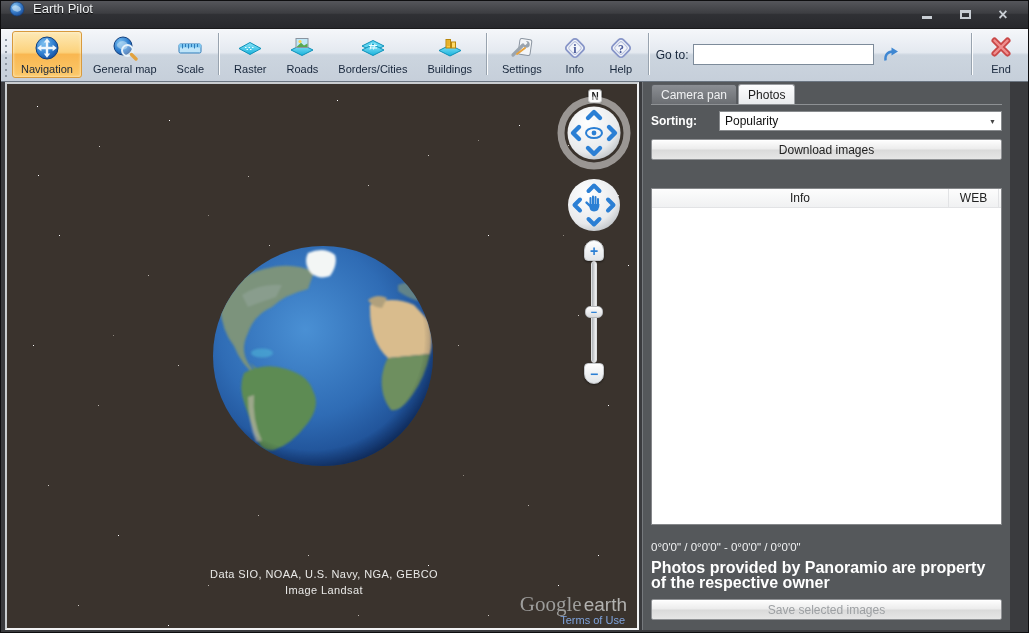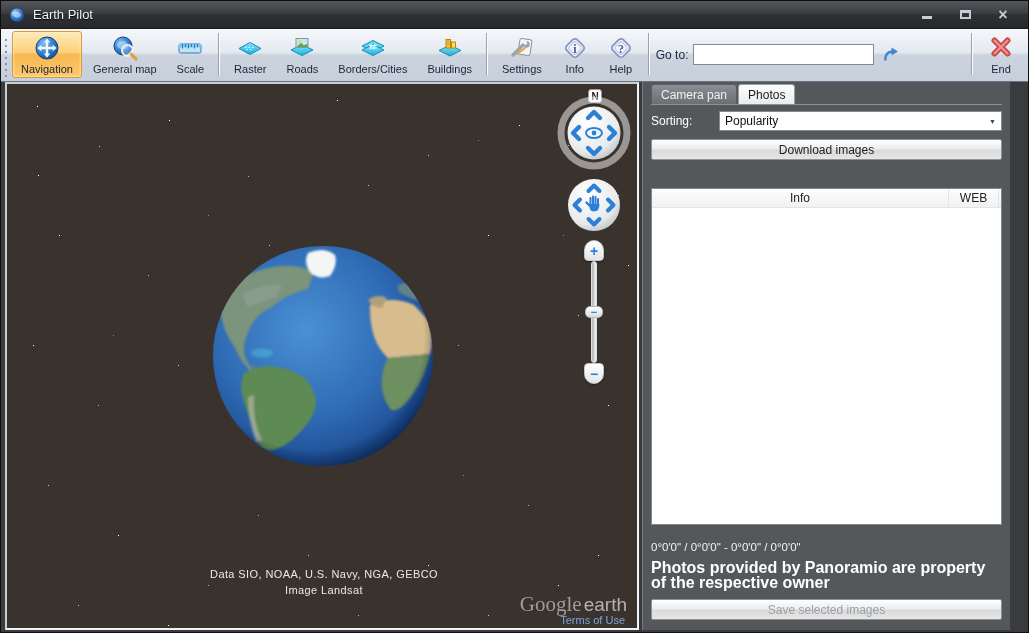--- a/index.html
+++ b/index.html
@@ -5,21 +5,21 @@
   * { margin:0; padding:0; box-sizing:border-box; }
   html,body { background:#111; }
   body { font-family:"Liberation Sans","DejaVu Sans",sans-serif; }
 
   .window { position:relative; width:1029px; height:633px; background:#3a3b3e;
             border:1px solid #0e0e10; overflow:hidden; }
 
   
   .titlebar { position:absolute; left:0; top:0; width:100%; height:28px;
     background:linear-gradient(#55565b,#3d3e42 45%,#303135 50%,#27282c);
-    border-bottom:1px solid #1a1a1c; display:flex; align-items:center; padding:0 8px; }
+    border-bottom:1px solid #1a1a1c; display:flex; padding:0 8px; }
   .app-icon { width:16px; height:16px; margin-right:8px; }
   .title-text { color:#eef0f2; font-size:13px; text-shadow:0 1px 1px #000; }
   .win-controls { margin-left:auto; display:flex; align-items:center; gap:16px; padding-right:6px; }
   .win-btn { width:22px; height:18px; display:flex; align-items:center; justify-content:center;
              color:#c9ced4; cursor:default; }
   .glyph-min { width:10px; height:3px; background:#c9ced4; margin-top:6px; }
   .glyph-max { width:11px; height:9px; border:2px solid #c9ced4; border-top-width:3px; }
   .glyph-close { font-size:16px; font-weight:bold; line-height:1; }
 
   
@@ -85,21 +85,21 @@
   
   .panel { position:absolute; left:641px; top:81px; width:368px; height:548px;
     background:#55585b; border-left:1px solid #76797d;padding-left:20px; }
   .tabs { position:absolute; left:8px; top:2px; right:8px; height:21px;
     border-bottom:1px solid #8e9194; display:flex; align-items:flex-end; }
   .tab { height:20px; padding:0 9px; font-size:12px; display:flex; align-items:center;
     border-radius:3px 3px 0 0; margin-right:1px; }
   .tab.inactive { background:linear-gradient(#8b8e93,#6b6e72); color:#f0f1f2; border:1px solid #595c60; border-bottom:none; }
   .tab.active { background:linear-gradient(#fdfdfe,#e9ebed); color:#1b1b1b; border:1px solid #9a9da1; border-bottom:none; }
   .sorting-row { position:absolute; left:8px; top:29px; right:8px; height:20px; display:flex; align-items:center; }
-  .sorting-label { width:68px; color:#fff; font-weight:normal; font-size:12px; }
+  .sorting-label { width:68px; color:#fff; font-weight:bold; font-size:12px; }
   .dropdown { flex:1; height:20px; background:#fff; border:1px solid #888b8e; font-size:12px; color:#111;
     display:flex; align-items:center; padding:0 18px 0 5px; position:relative; }
   .dropdown .arrow { position:absolute; right:5px; top:6px; font-size:7px; color:#444; }
   .btn { position:absolute; left:8px; right:8px; height:21px;
     background:linear-gradient(#fefefe,#ececec 47%,#dadada 53%,#e6e6e6);
     border:1px solid #8f9194; border-radius:2px; font-size:12px; color:#222;
     display:flex; align-items:center; justify-content:center; box-shadow:inset 0 1px 0 #fff; }
   .btn-download { top:57px; }
   .btn-save { top:517px; color:#9da0a3; }
   .summary { position:absolute; left:8px; top:87px; color:#fff; font-weight:bold; font-size:12px; }

